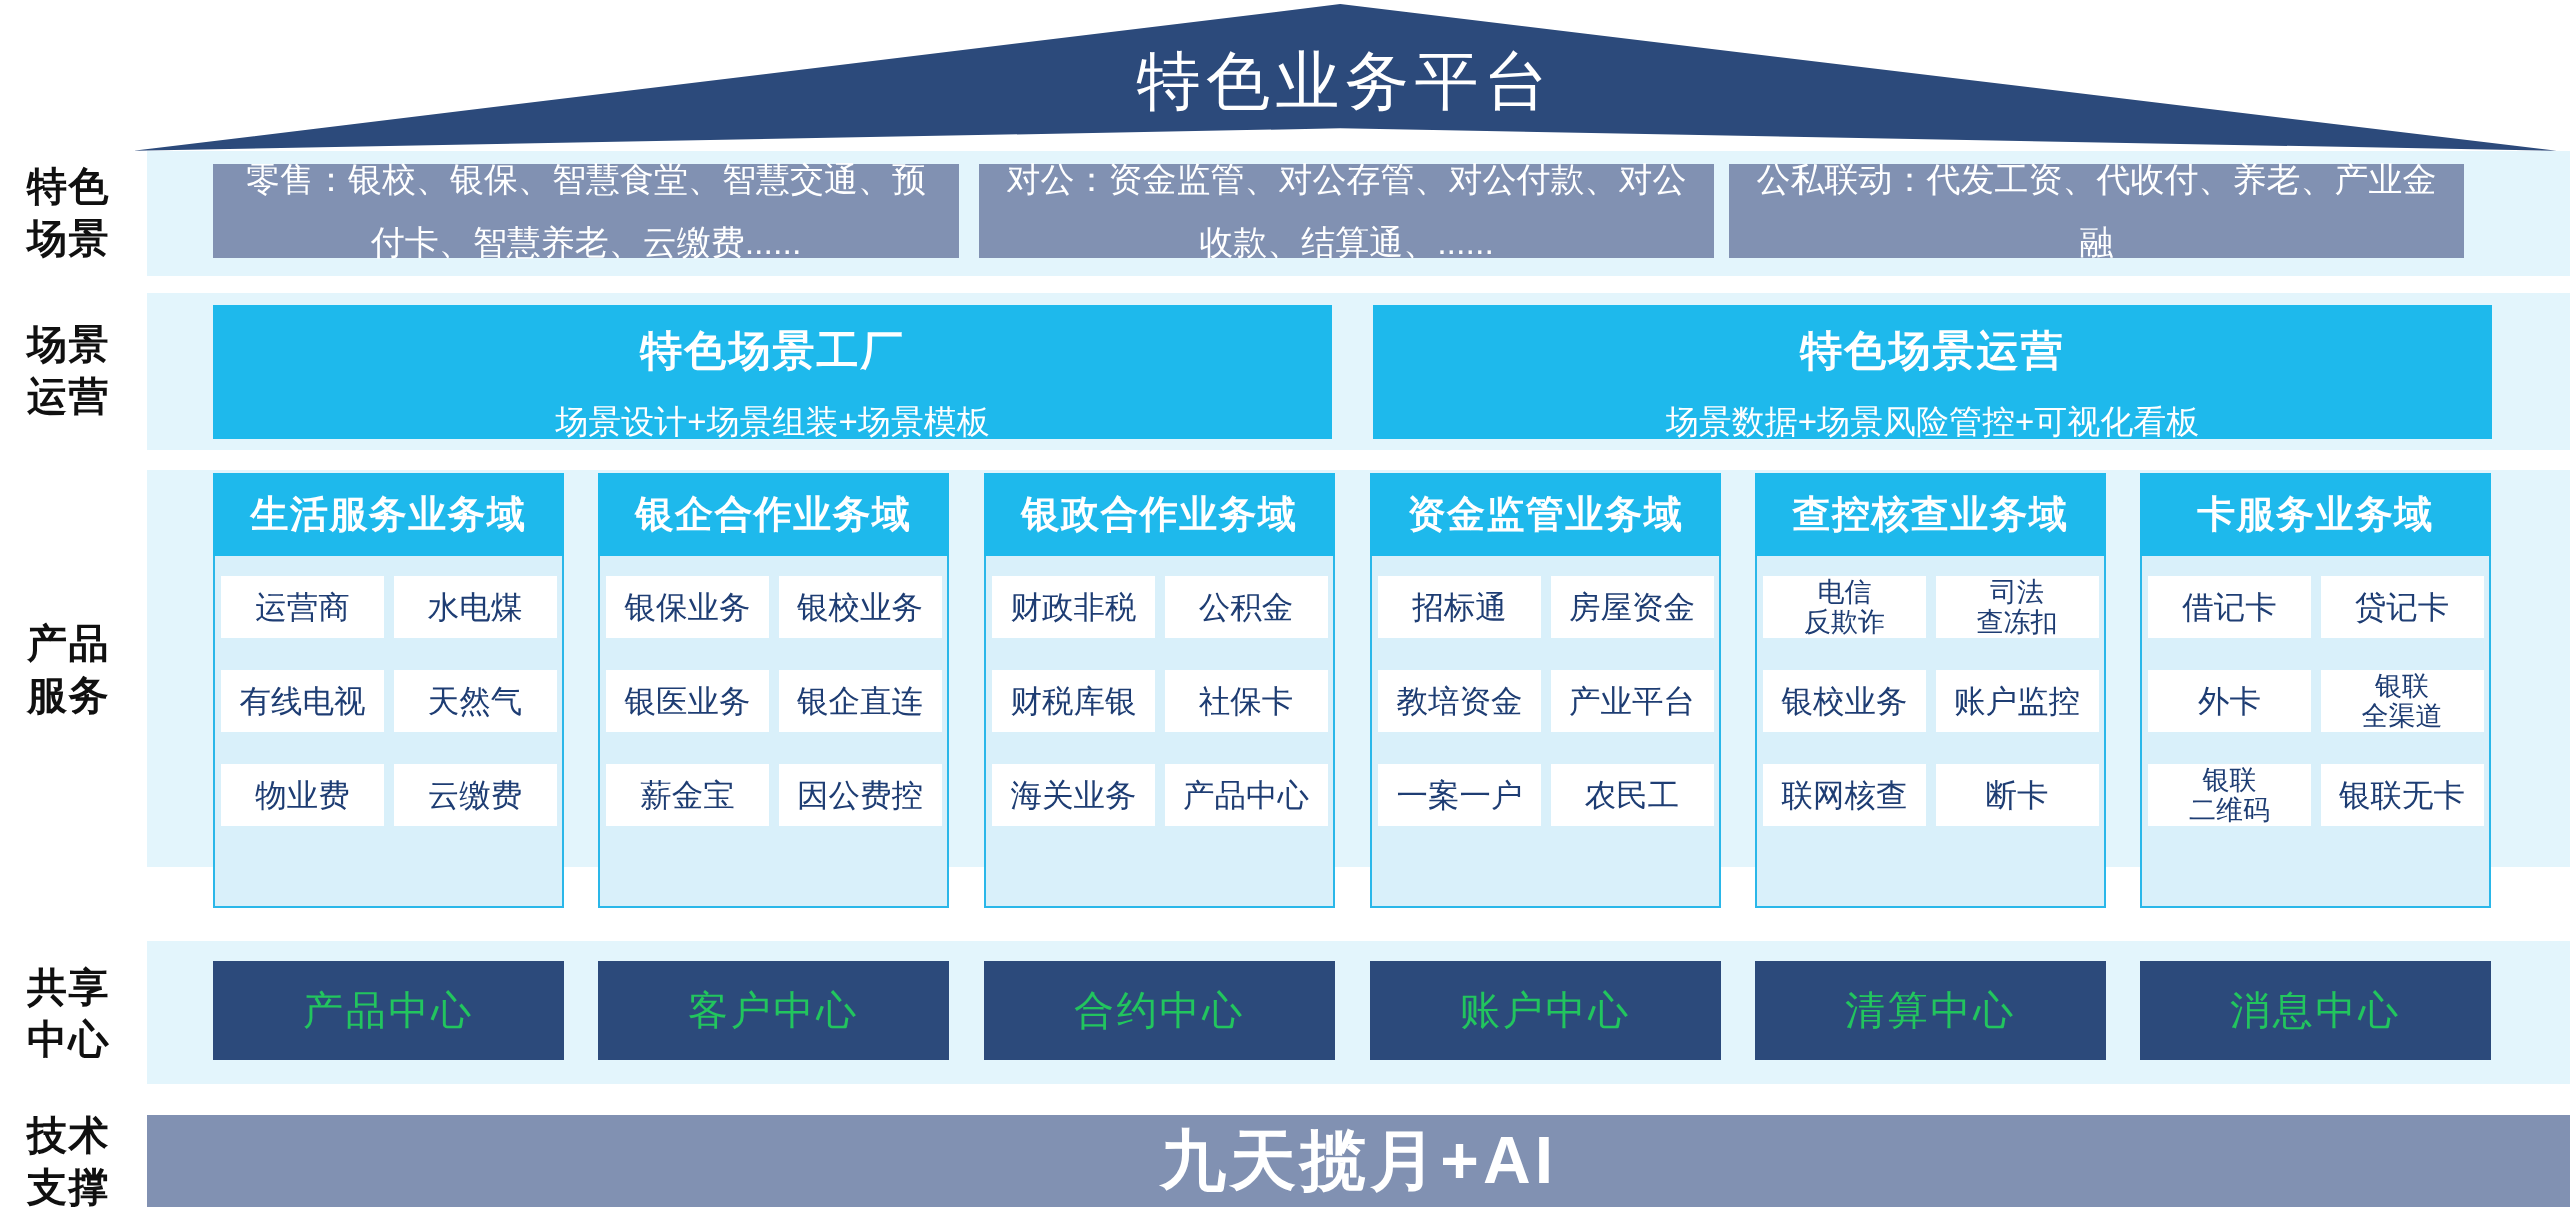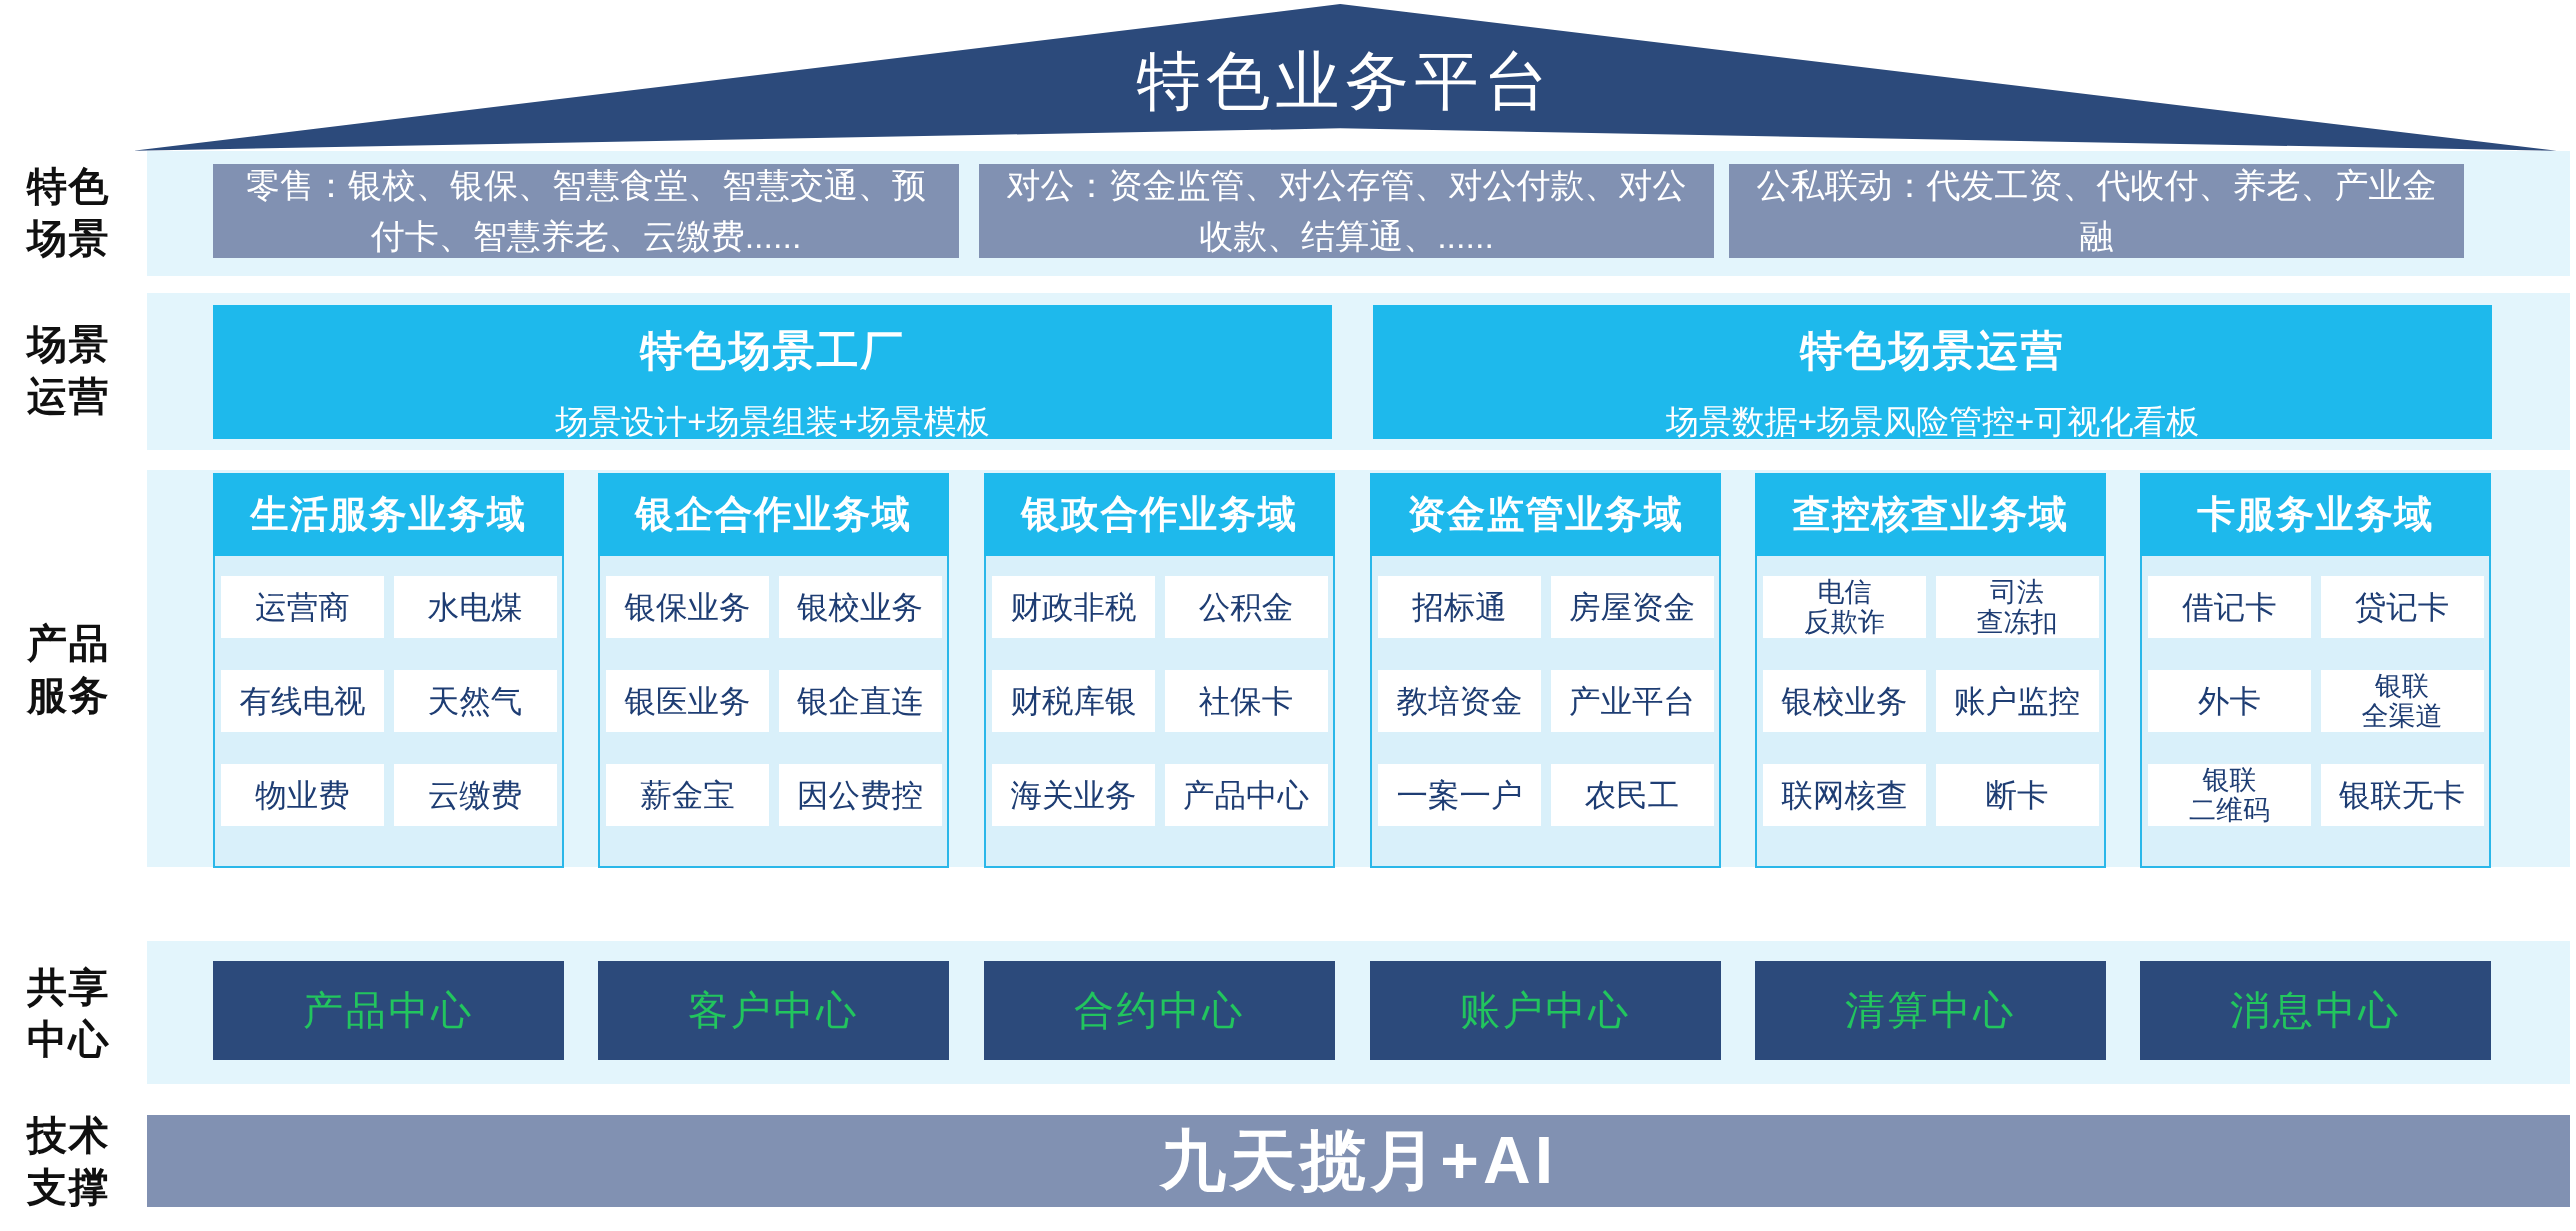--- a/index.html
+++ b/index.html
@@ -14,31 +14,31 @@
   .band{position:absolute;left:147px;width:2423px;background:#e3f5fc}
   .band-scene{top:151px;height:125px}
   .band-operation{top:293px;height:157px}
   .band-product{top:470px;height:397px}
   .band-shared{top:941px;height:143px}
 
   .sidelabel{position:absolute;left:0;width:137px;text-align:center;
     font-size:40px;font-weight:600;color:#101010;line-height:52px;letter-spacing:1.4px}
 
   .scene-box{position:absolute;top:13px;height:94px;background:#8191b2;color:#ffffff;
-    font-size:34px;line-height:51px;display:flex;align-items:center;justify-content:center;
+    font-size:34px;line-height:63px;display:flex;align-items:center;justify-content:center;
     text-align:center;padding:0 25px}
 
   .op-box{position:absolute;top:12.3px;height:134px;background:#1eb9ec;color:#ffffff;text-align:center}
   .op-title{margin-top:18px;font-size:42px;font-weight:700;letter-spacing:2.1px}
   .op-sub{margin-top:20.5px;font-size:33px}
 
   .pcol{position:absolute;top:2.7px;width:351px;height:379px}
   .pcol-header{height:83px;background:#1eb9ec;color:#ffffff;font-size:38px;font-weight:700;
     display:flex;align-items:center;justify-content:center;letter-spacing:1.4px}
-  .pcol-body{height:312px;background:#d9f0fa;border:2.1px solid #2ab7e9;border-top:none;
+  .pcol-body{height:352px;background:#d9f0fa;border:2.1px solid #2ab7e9;border-top:none;
     padding:20.5px 5.5px 0 6.2px}
   .prow{display:flex;gap:9.6px;margin-bottom:32px}
   .card{width:165px;height:62px;background:#ffffff;color:#1e3d73;font-size:31.5px;font-weight:500;
     display:flex;align-items:center;justify-content:center;text-align:center;
     white-space:pre-line;line-height:1.12}
   .card.two{font-size:27px}
 
   .center-box{position:absolute;top:20px;width:351px;height:99px;background:#2c4a7b;color:#22c55e;
     font-size:40px;display:flex;align-items:center;justify-content:center;letter-spacing:2.7px}
 

